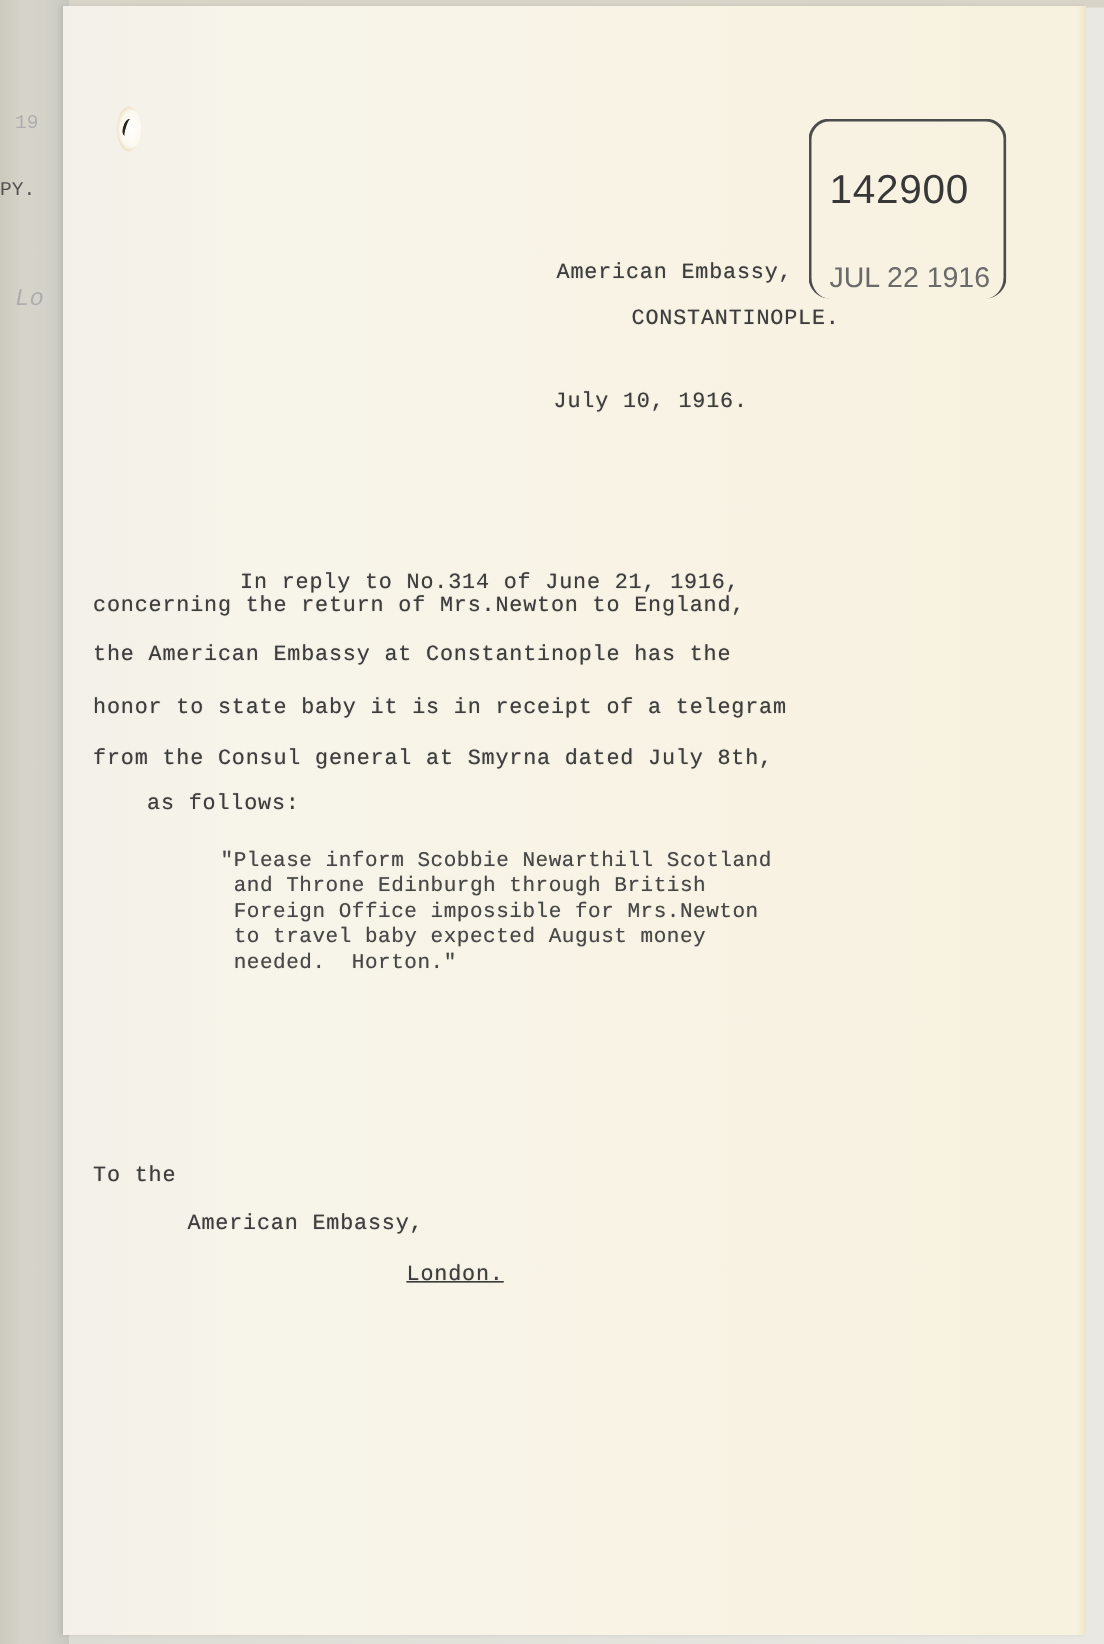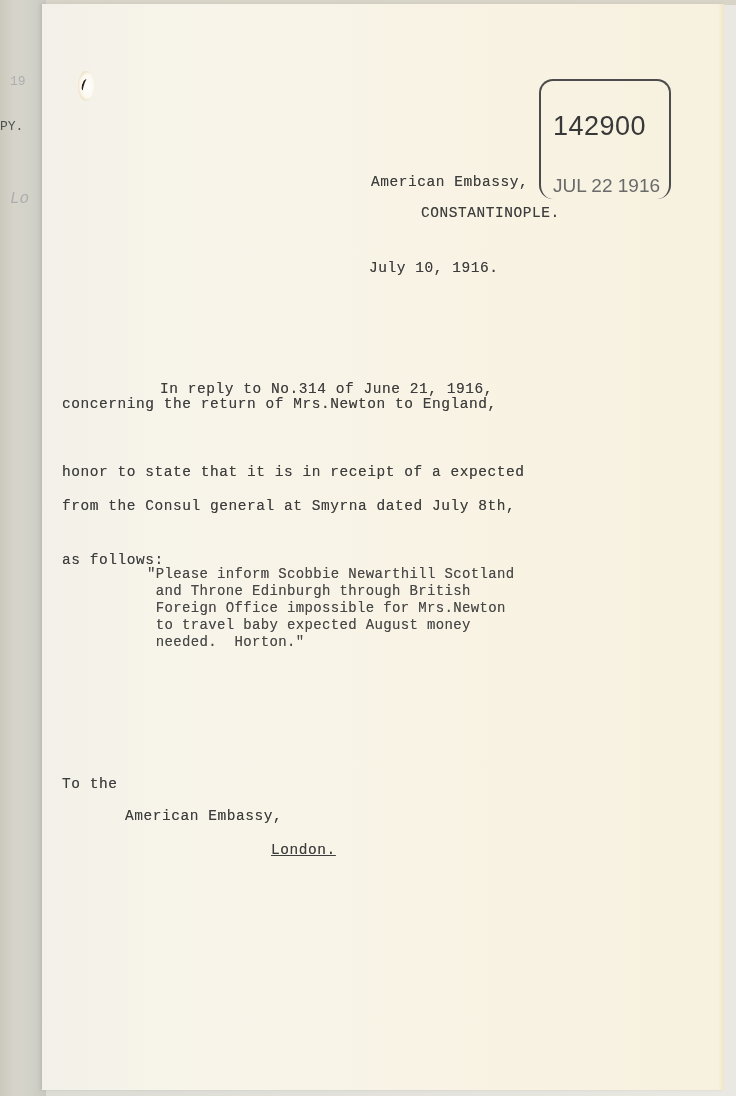--- a/index.html
+++ b/index.html
@@ -165,23 +165,24 @@
     <span class="stamp-number">142900</span>
     <span class="stamp-date">JUL 22 1916</span>
   </div>
 
   <span class="typed" style="left:371px; top:174px;">American Embassy,</span>
   <span class="typed" style="left:421px; top:205px;">CONSTANTINOPLE.</span>
   <span class="typed" style="left:369px; top:260px;">July 10, 1916.</span>
 
   <span class="body-line" style="left:160px; top:360px;margin-top:21px;">In reply to No.314 of June 21, 1916,</span>
   <span class="body-line" style="top:396px;">concerning the return of Mrs.Newton to England,</span>
-  <span class="body-line" style="top:464px;">honor to state that it is in receipt of a expected</span>
+  <span class="body-line" style="top:429px;">the American Embassy at Constantinople has the</span>
+  <span class="body-line" style="top:464px;">honor to state baby it is in receipt of a telegram</span>
   <span class="body-line" style="top:498px;">from the Consul general at Smyrna dated July 8th,</span>
-  <span class="body-line" style="top:552px;">as follows:</span>
+  <span class="body-line" style="top:528px;margin-left:36px;">as follows:</span>
 
   <span class="quote-line" style="top:566px;">"Please inform Scobbie Newarthill Scotland</span>
   <span class="quote-line" style="top:583px;"> and Throne Edinburgh through British</span>
   <span class="quote-line" style="top:600px;"> Foreign Office impossible for Mrs.Newton</span>
   <span class="quote-line" style="top:617px;"> to travel baby expected August money</span>
   <span class="quote-line" style="top:634px;"> needed.  Horton."</span>
 
   <span class="typed" style="left:62px; top:776px;">To the</span>
   <span class="typed" style="left:125px; top:808px;">American Embassy,</span>
   <span class="typed" style="left:271px; top:842px;text-decoration:underline;">London.</span>

